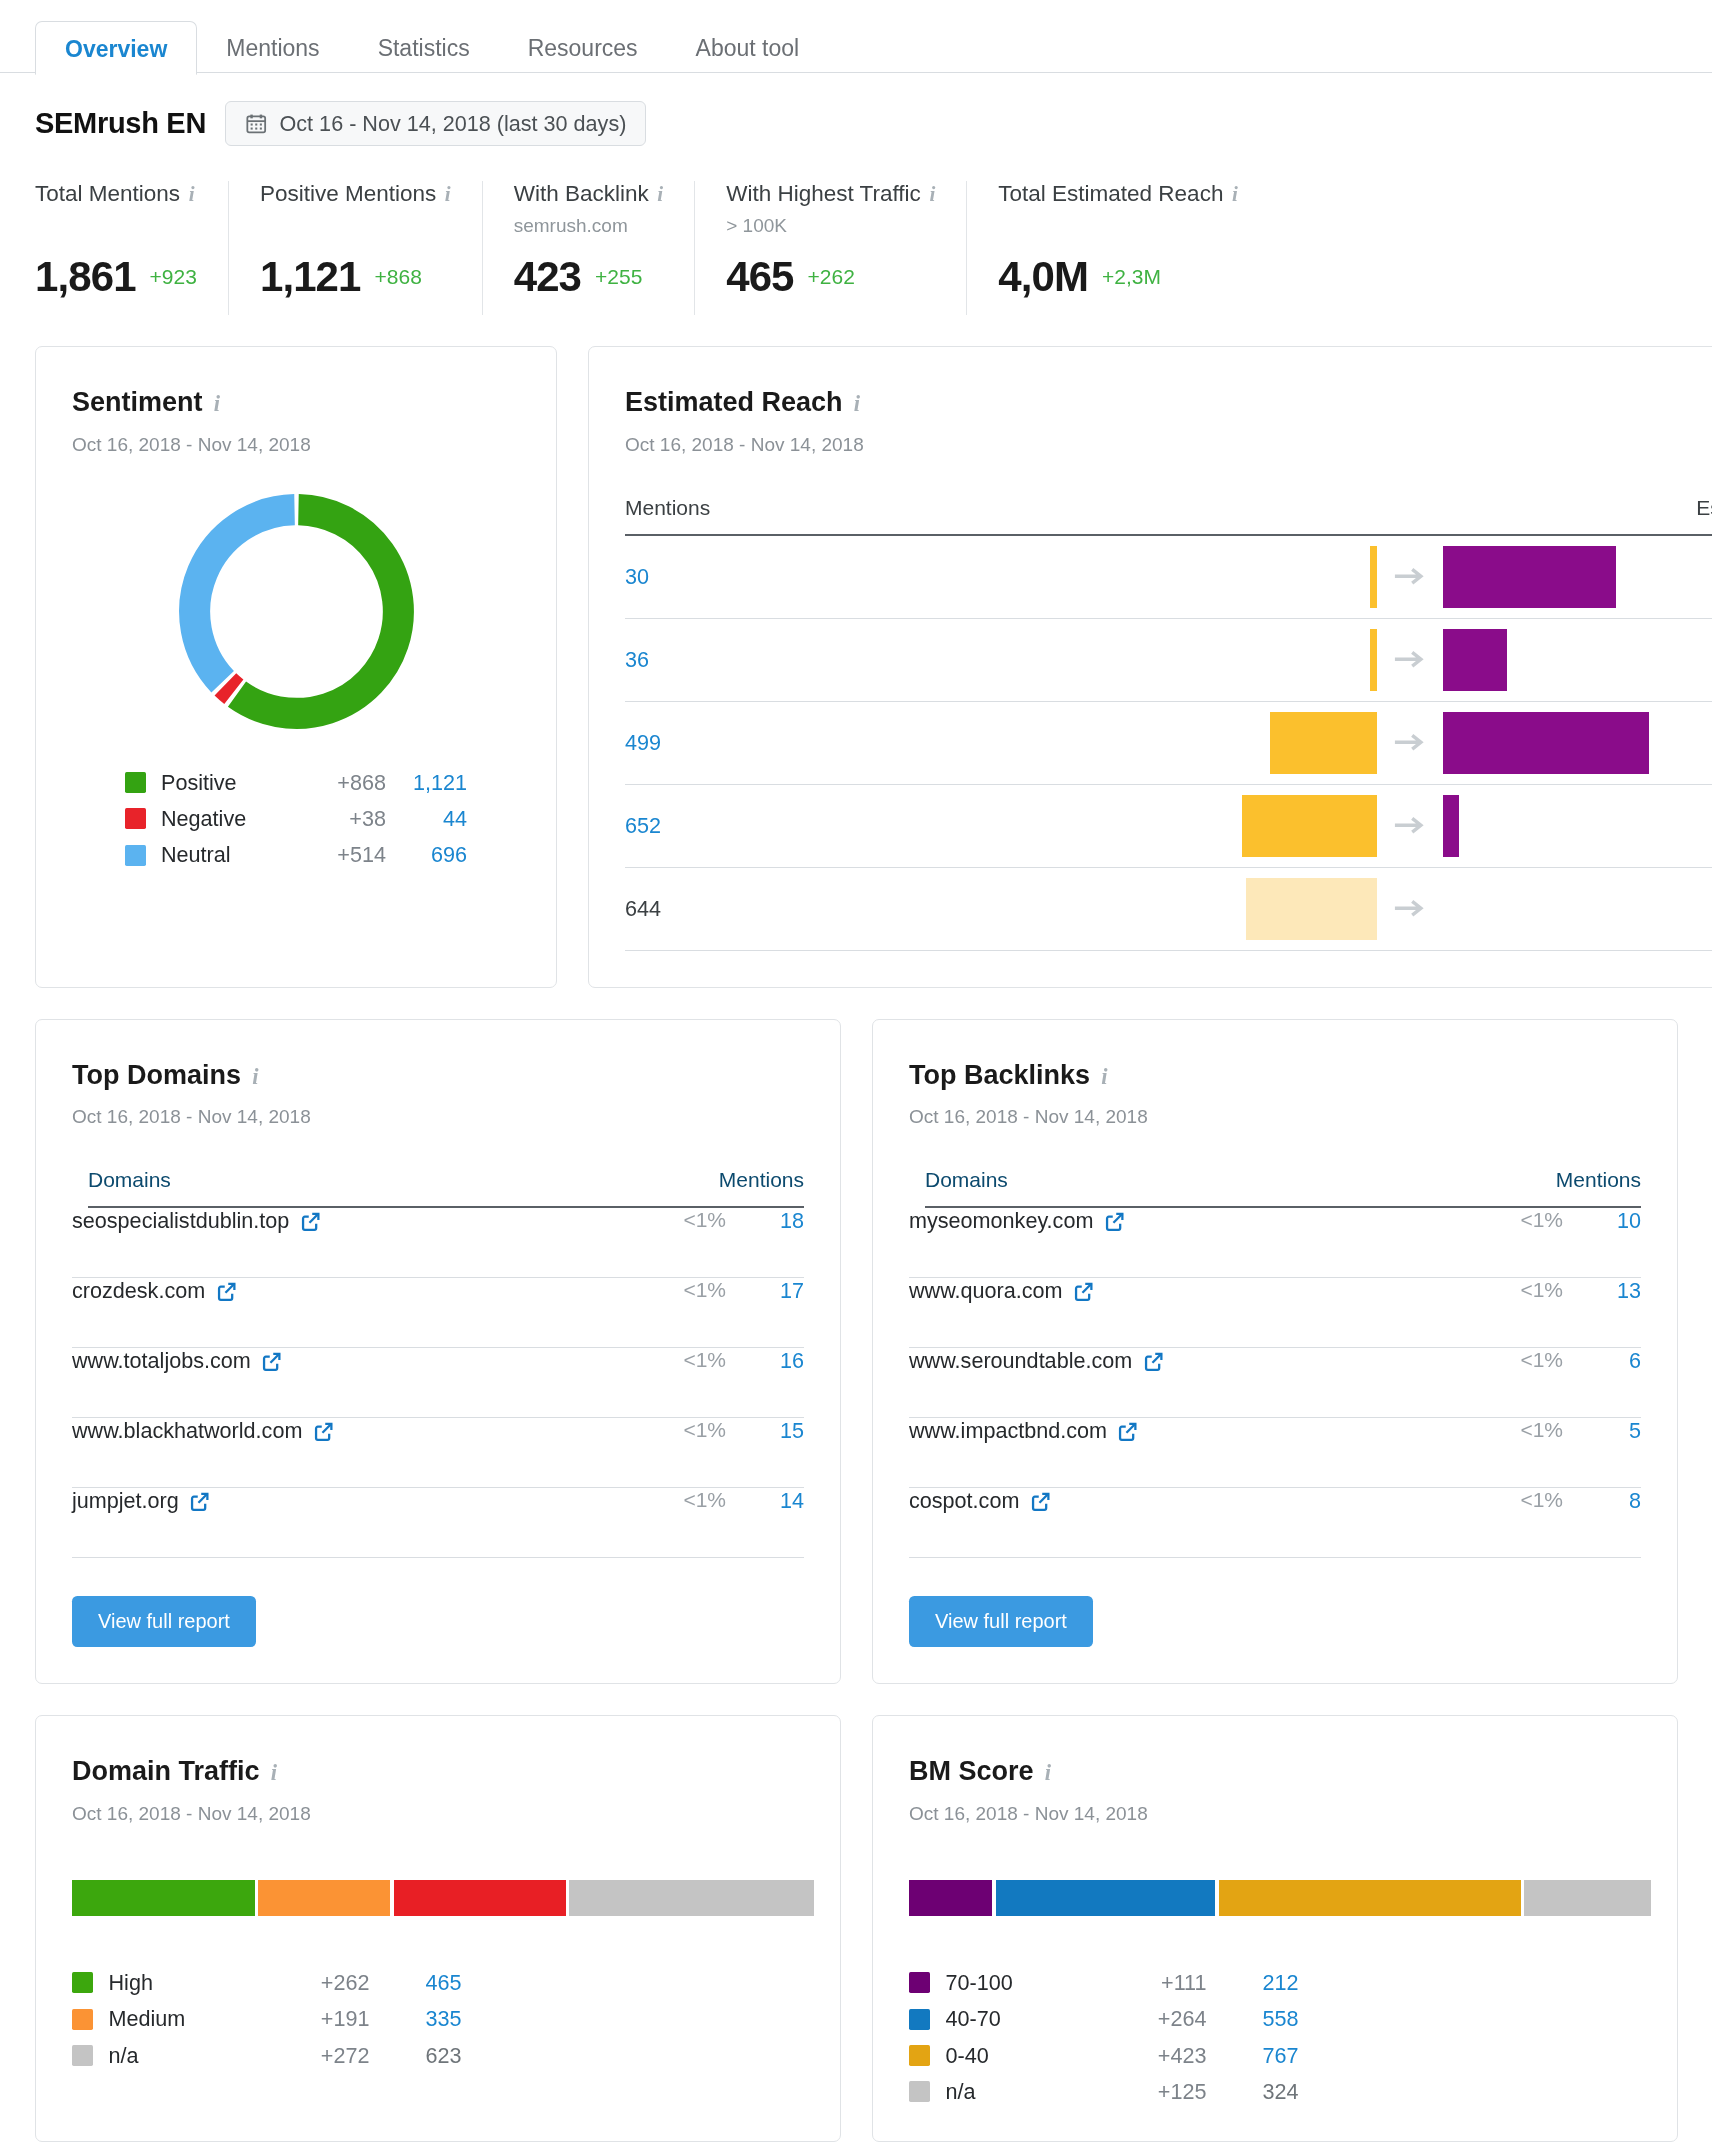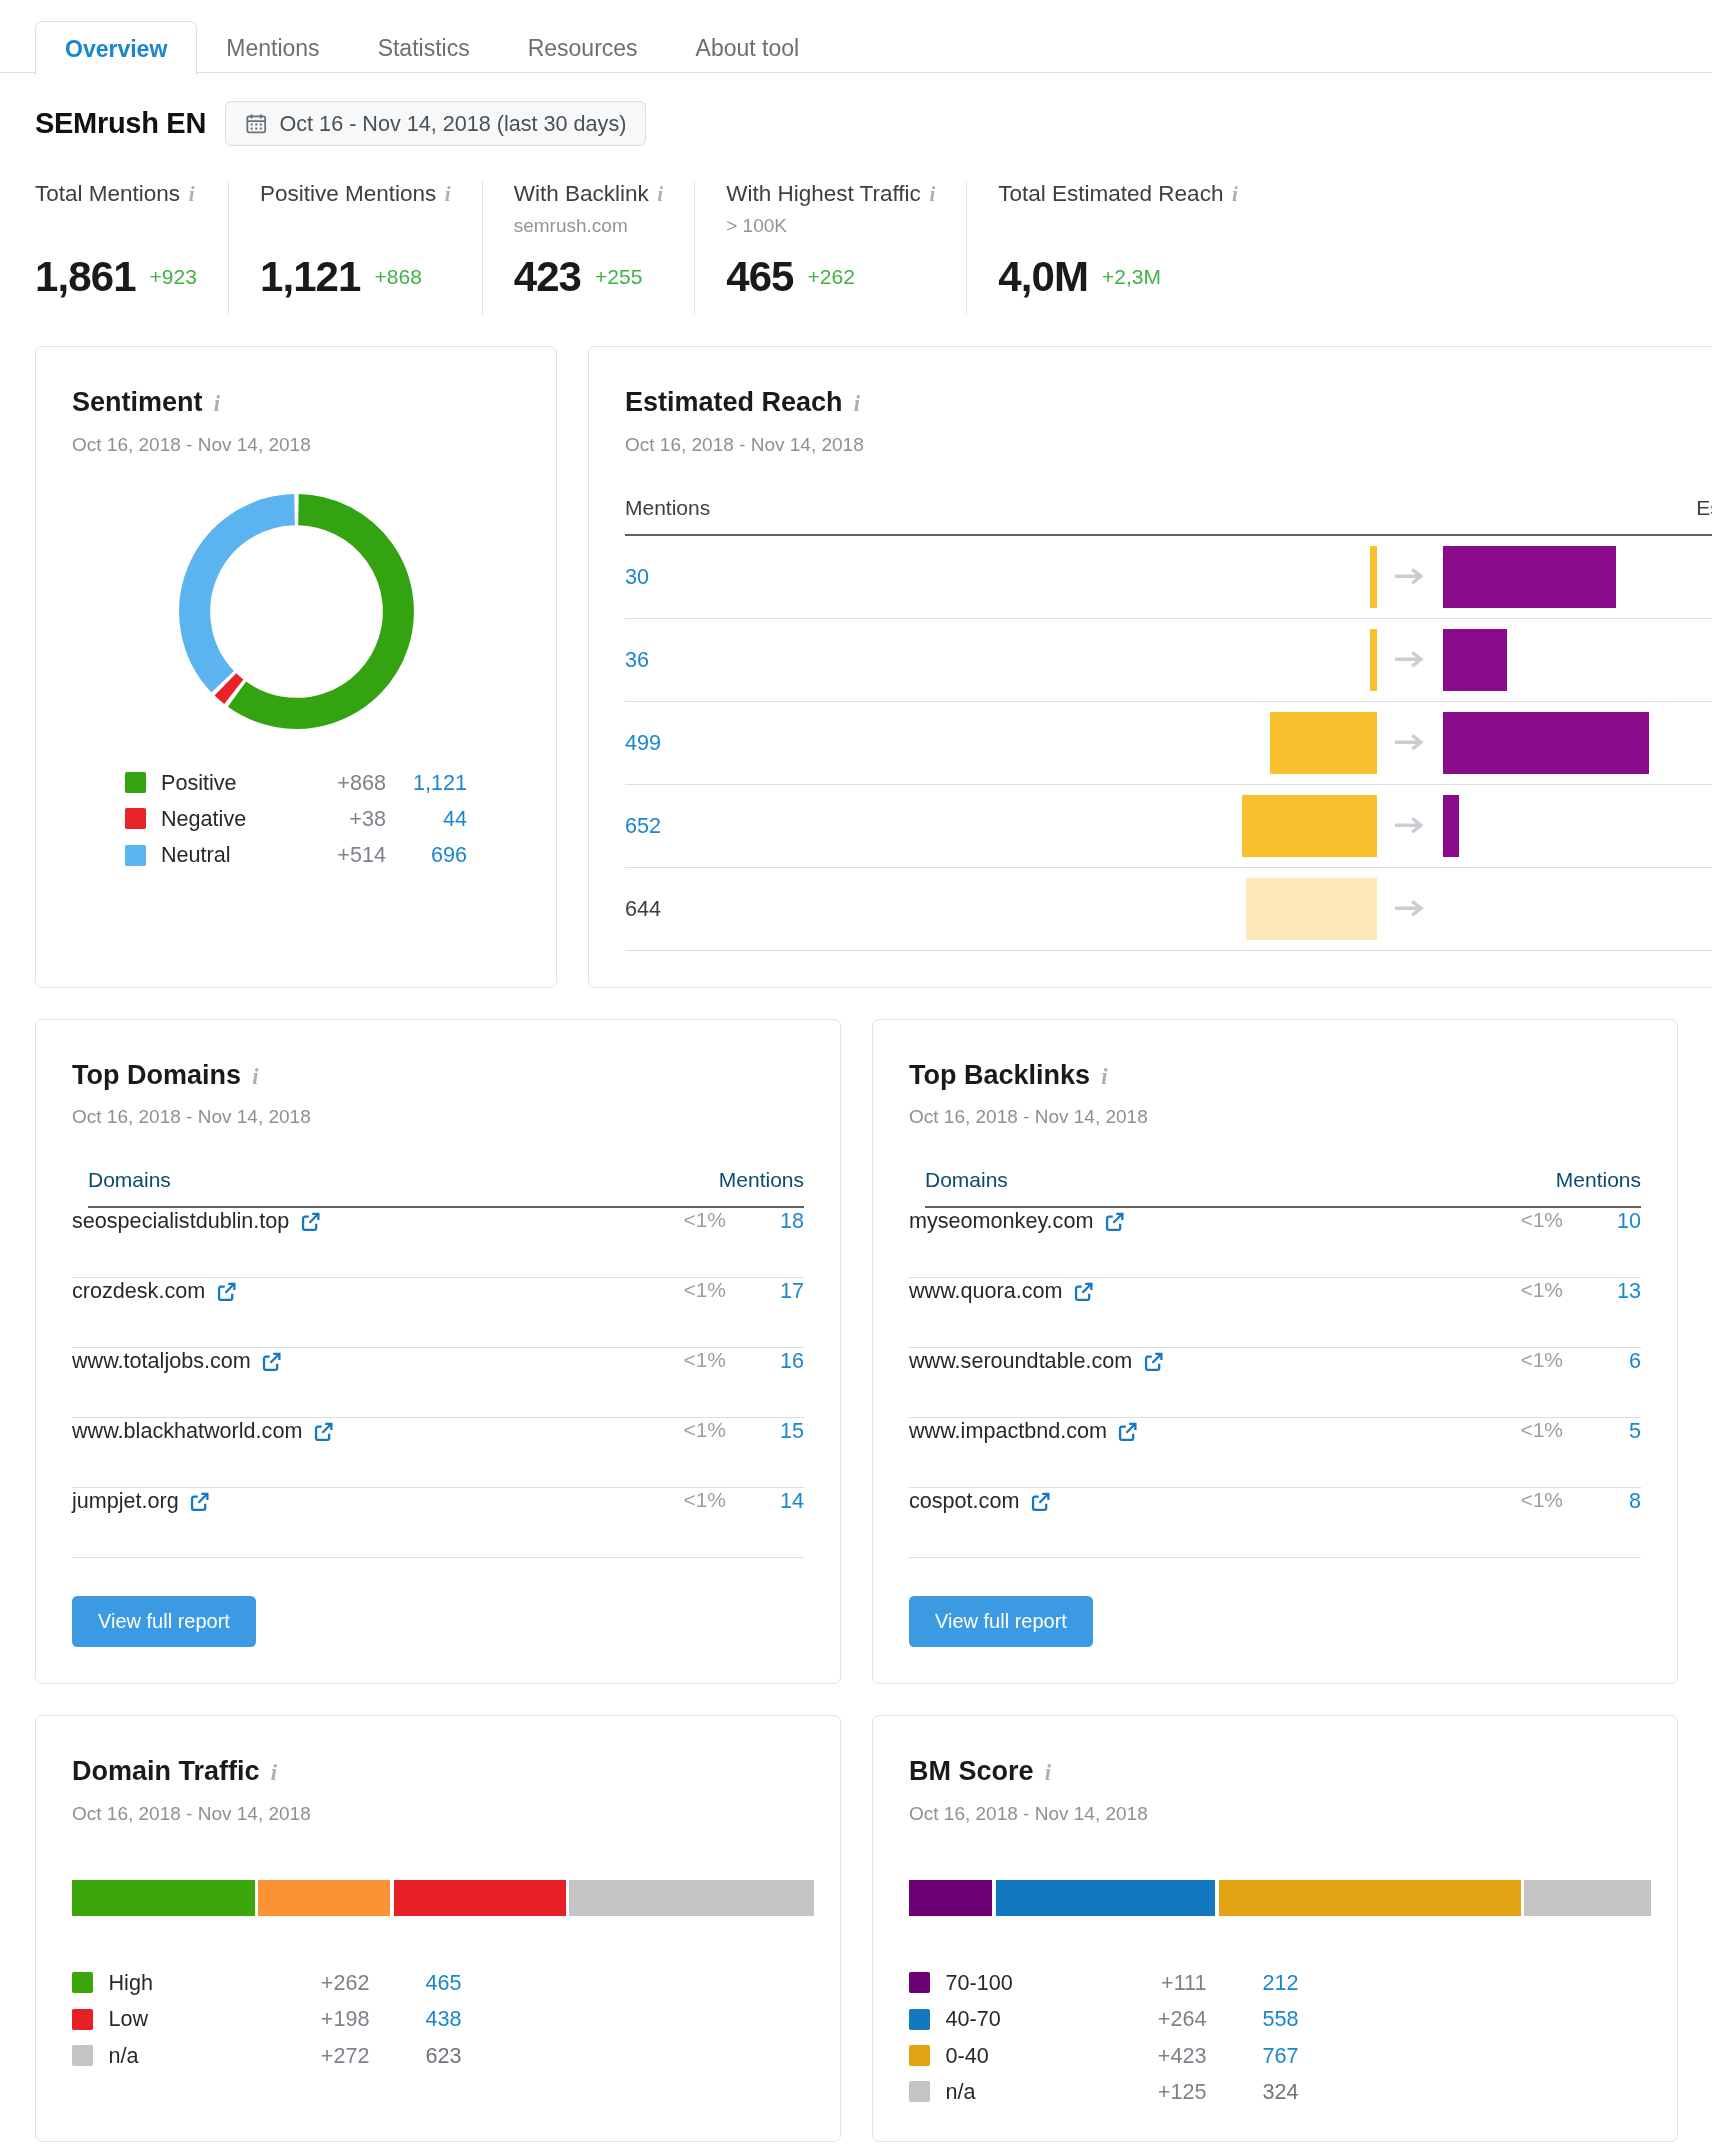--- a/index.html
+++ b/index.html
@@ -643,24 +643,24 @@
           <div class="stack-seg" style="background: rgb(196, 196, 196); flex: 0 0 33.4766%;"></div>
         </div>
       <div class="stack-legend" id="domain-traffic-legend">
           <div class="stack-row">
             <span class="swatch" style="background:#3ca70d"></span>
             <span class="stack-name">High</span>
             <span class="stack-delta">+262</span>
             <span class="stack-val">465</span>
           </div>
           <div class="stack-row">
-            <span class="swatch" style="background:#e81f25"></span>
-            <span class="stack-name">Low</span>
-            <span class="stack-delta">+198</span>
-            <span class="stack-val">438</span>
+            <span class="swatch" style="background:#fb9334"></span>
+            <span class="stack-name">Medium</span>
+            <span class="stack-delta">+191</span>
+            <span class="stack-val">335</span>
           </div>
           <div class="stack-row">
             <span class="swatch" style="background:#c4c4c4"></span>
             <span class="stack-name">n/a</span>
             <span class="stack-delta">+272</span>
             <span class="stack-val muted">623</span>
           </div>
         </div>
     </div>
 

